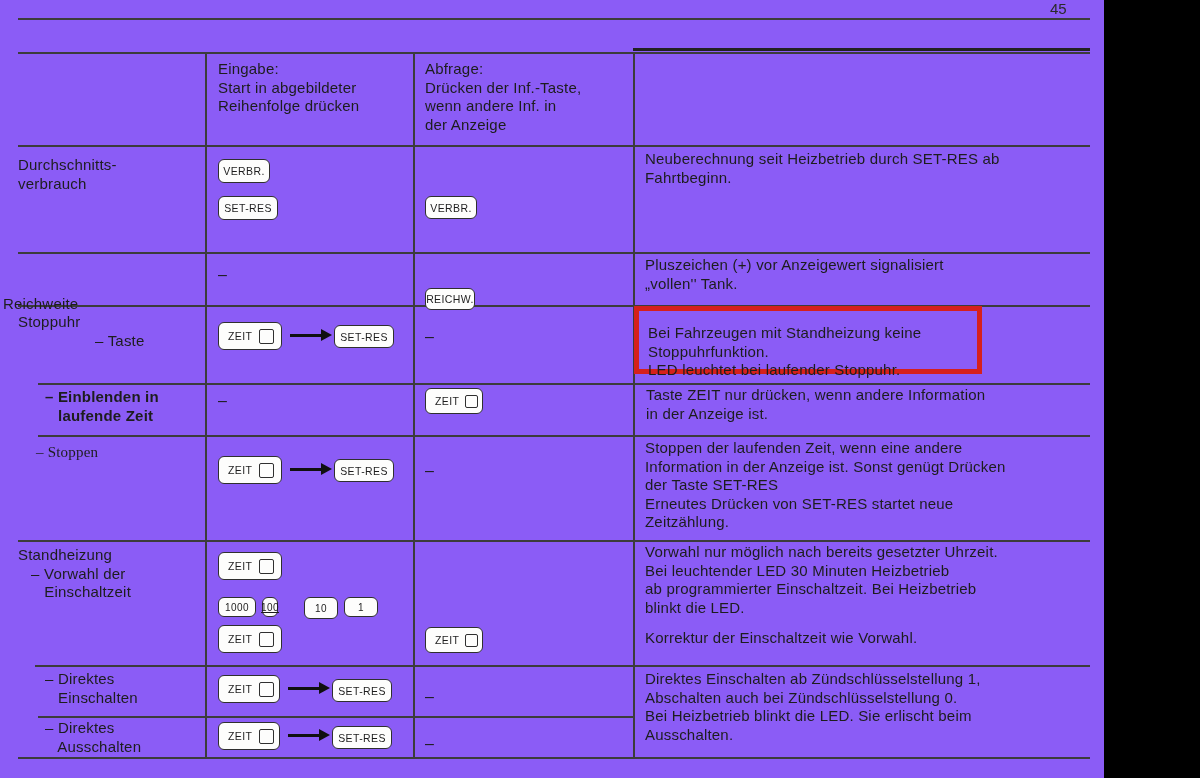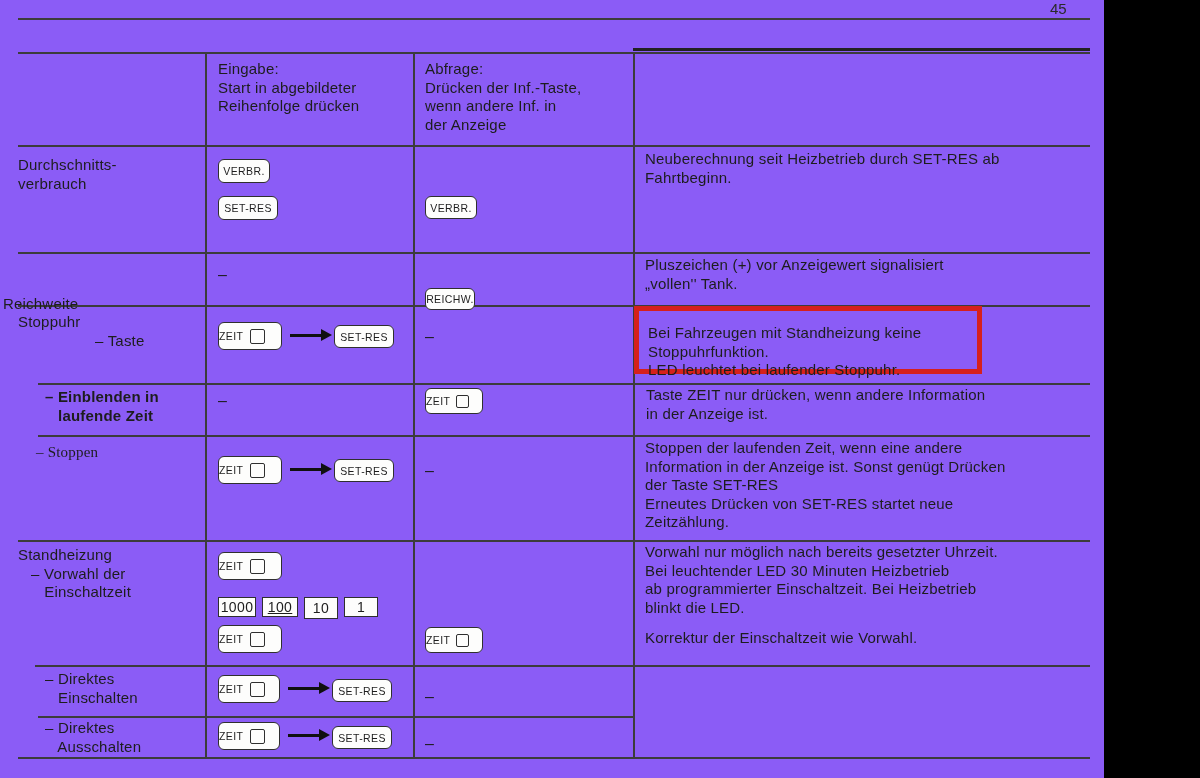--- a/index.html
+++ b/index.html
@@ -6,22 +6,22 @@
   body{font-family:"Liberation Sans",sans-serif;}
   .page{position:relative;width:1200px;height:778px;background:#8b5cf6;overflow:hidden;color:#1d1d1d;}
   .txt{position:absolute;white-space:pre;font-size:15px;line-height:18.5px;color:#1d1d1d;letter-spacing:.2px;}
   .pagenum{position:absolute;font-size:15px;color:#2a2a2a;}
   .hline{position:absolute;height:1.8px;background:#3c3c3c;}
   .hline.thick{height:2.6px;background:#222;}
   .vline{position:absolute;width:1.6px;background:#3c3c3c;}
   .band{position:absolute;background:#000;}
   .key{position:absolute;box-sizing:border-box;border:1.6px solid #2f2f2f;border-radius:6px;background:#fdfdfc;
        display:flex;align-items:center;justify-content:center;font-size:10.5px;letter-spacing:.4px;color:#1d1d1d;}
-  .key.small{font-size:14px;border-radius:0;}
-  .key.zeit{justify-content:flex-start;}
+  .key.small{font-size:10px;border-radius:6px;}
+  .key.zeit{justify-content:flex-start;padding-left:9px;}
   .key .sq{width:13px;height:13px;border:1.6px solid #2f2f2f;border-radius:2px;margin-left:7px;background:#fdfdfc;}
   .key.small-zeit .sq{width:11px;height:11px;margin-left:6px;}
   .dash{position:absolute;font-size:16px;color:#1d1d1d;}
   .arrow{position:absolute;height:2.8px;background:#101010;}
   .arrow::after{content:"";position:absolute;right:-10px;top:-5.2px;width:0;height:0;
        border-left:11px solid #101010;border-top:6.5px solid transparent;border-bottom:6.5px solid transparent;}
   .redbox{position:absolute;box-sizing:border-box;border:5px solid #d6201c;background:transparent;}
 </style>
 </head>
 <body>
@@ -122,21 +122,21 @@
   <div class="txt" style="left:18px;top:546px;">Standheizung
    – Vorwahl der
       Einschaltzeit</div>
   <div class="key zeit" style="left:218px;top:552px;width:64px;height:28px;">
       <span>ZEIT</span>
       <span class="sq"></span>
     </div>
   <div class="key small" style="left:218px;top:597px;width:38px;height:20px;">
       <span>1000</span>
     </div>
-  <div class="key small" style="left:262px;top:597px;width:36px;height:20px;text-decoration:underline;">
+  <div class="key small" style="left:262px;top:597px;width:16px;height:20px;text-decoration:underline;">
       <span>100</span>
     </div>
   <div class="key small" style="left:304px;top:597px;width:34px;height:22px;">
       <span>10</span>
     </div>
   <div class="key small" style="left:344px;top:597px;width:34px;height:20px;">
       <span>1</span>
     </div>
   <div class="key zeit" style="left:218px;top:625px;width:64px;height:28px;">
       <span>ZEIT</span>
@@ -169,14 +169,18 @@
   <div class="key zeit" style="left:218px;top:722px;width:62px;height:28px;">
       <span>ZEIT</span>
       <span class="sq"></span>
     </div>
   <div class="arrow" style="left:288px;top:734px;width:32px;"></div>
   <div class="key" style="left:332px;top:726px;width:60px;height:23px;">
       <span>SET-RES</span>
     </div>
   <div class="dash" style="left:425px;top:735px;">–</div>
 
+  <div class="txt" style="left:645px;top:670px;">Direktes Einschalten ab Zündschlüsselstellung 1,
+Abschalten auch bei Zündschlüsselstellung 0.
+Bei Heizbetrieb blinkt die LED. Sie erlischt beim
+Ausschalten.</div>
 
 </div>
 
 </body></html>

